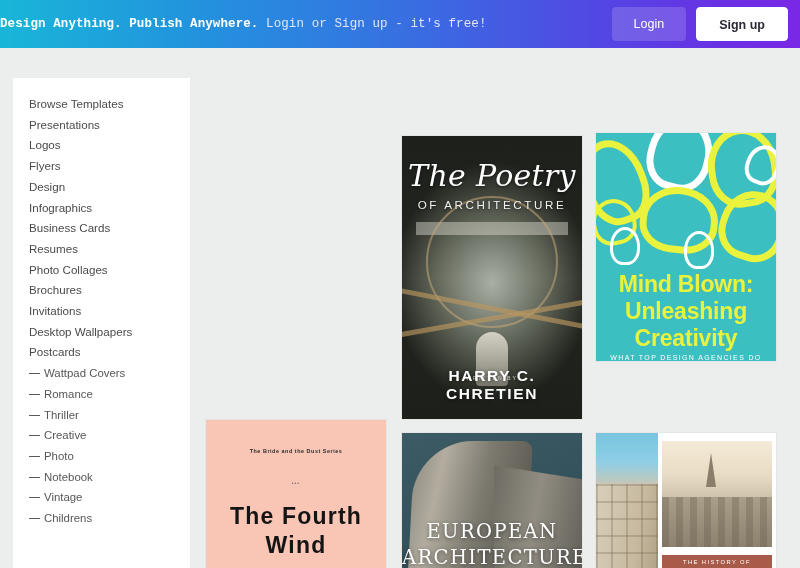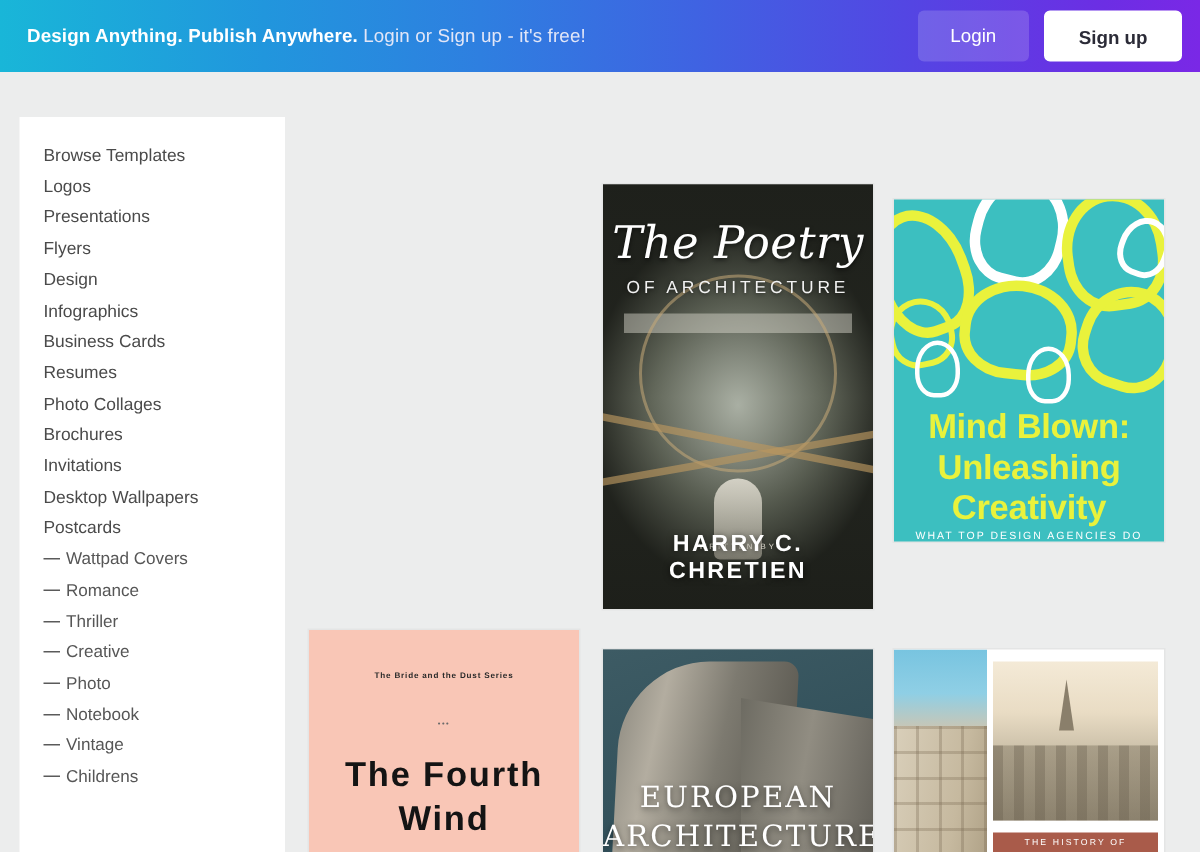--- a/index.html
+++ b/index.html
@@ -13,25 +13,25 @@
   
   .topbar {
     position: relative;
     width: 800px; height: 48px;
     background: linear-gradient(90deg,
         #19b6d8 0%, #2196dd 22%, #2e7fe0 40%,
         #3f63e2 58%, #5445e3 76%, #6c2ee4 92%, #7a28e6 100%);
     display: flex; align-items: center;
   }
   .promo {
-    margin-left: 18px;
     font-size: 12.5px;
     color: #ffffff;
     white-space: nowrap;
     letter-spacing: .1px;
+    font-family: Liberation Mono, monospace;
   }
   .promo b { font-weight: 700; }
   .promo span.sub { color: #e2e6f7; font-weight: 400; }
 
   .topbar-actions {
     position: absolute; right: 12px; top: 7px;
     display: flex; gap: 10px; align-items: center;
   }
   .btn {
     font-size: 12.5px;
@@ -108,21 +108,21 @@
   .card {
     position: absolute;
     overflow: hidden;
     background: #cfcfcf;
     cursor: pointer;
     box-shadow: 0 0 0 1px rgba(0,0,0,0.03);
   }
 
   
   .c-poetry {
-    left: 402px; top: 75px; width: 180px; height: 283px;
+    left: 402px; top: 88px; width: 180px; height: 283px;
     background:
       radial-gradient(ellipse 70% 55% at 50% 52%, rgba(180,186,175,.85) 0%, rgba(95,100,88,.75) 45%, rgba(30,32,27,.92) 78%),
       linear-gradient(180deg, #20231d 0%, #3c4035 28%, #6e7362 50%, #3a3e33 74%, #14150f 100%);
   }
   .c-poetry .ring {
     position: absolute; left: 24px; top: 60px;
     width: 132px; height: 132px;
     border: 2px solid rgba(198,170,120,.55);
     border-radius: 50%;
   }
@@ -343,22 +343,22 @@
   <div class="topbar-actions">
     <div class="btn btn-login">Login</div>
     <div class="btn btn-signup">Sign up</div>
   </div>
 </div>
 
 <div class="page">
 
   <div class="sidebar">
     <div class="nav-item">Browse Templates</div>
+    <div class="nav-item">Presentations</div>
     <div class="nav-item">Logos</div>
-    <div class="nav-item">Presentations</div>
     <div class="nav-item">Flyers</div>
     <div class="nav-item">Design</div>
     <div class="nav-item">Infographics</div>
     <div class="nav-item">Business Cards</div>
     <div class="nav-item">Resumes</div>
     <div class="nav-item">Photo Collages</div>
     <div class="nav-item">Brochures</div>
     <div class="nav-item">Invitations</div>
     <div class="nav-item">Desktop Wallpapers</div>
     <div class="nav-item">Postcards</div>

